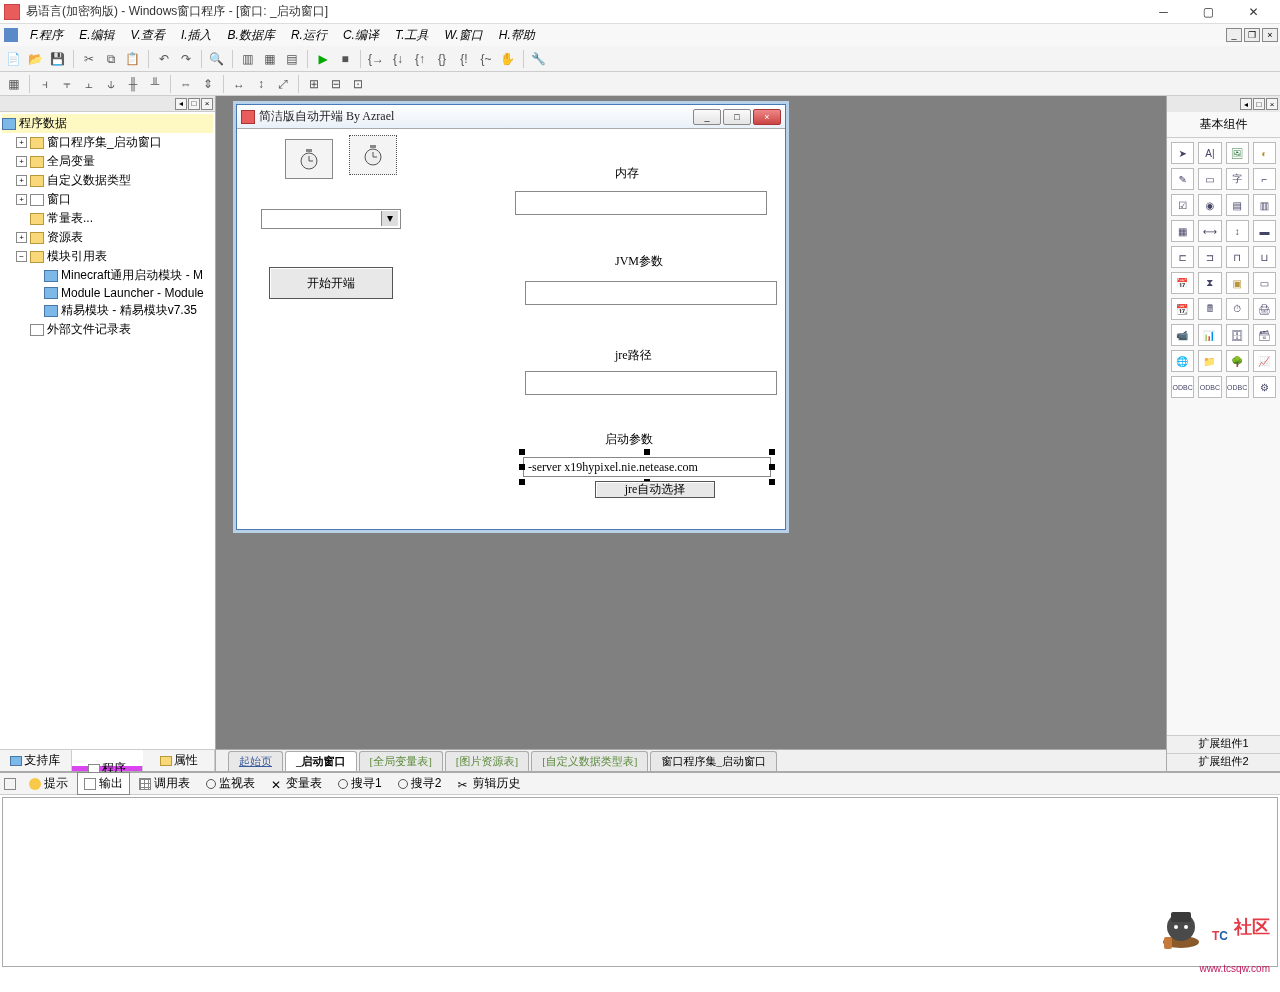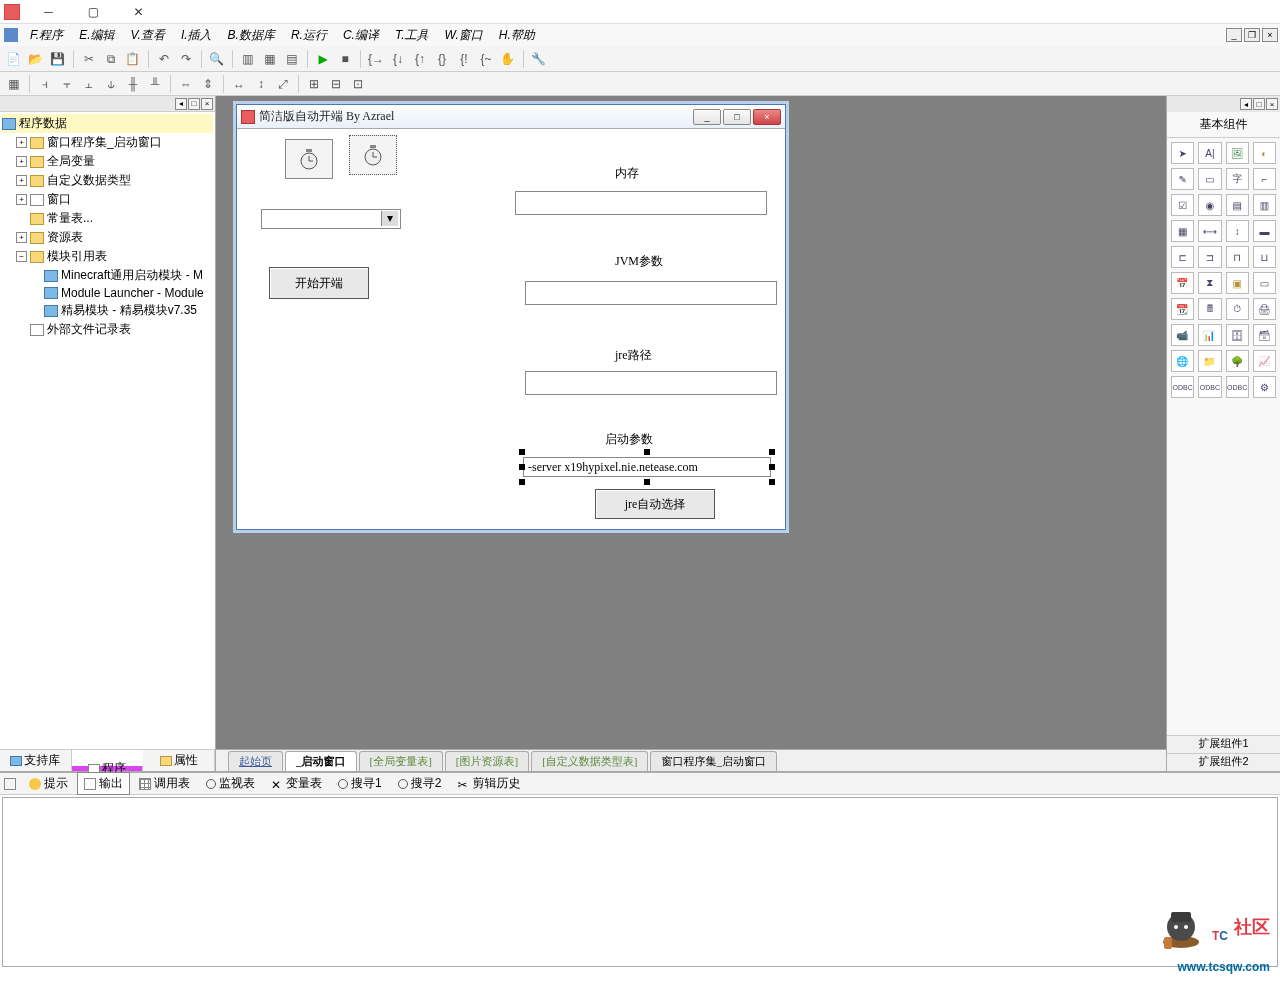--- a/index.html
+++ b/index.html
@@ -98,28 +98,29 @@
 .bi-grid { background:#fff; border:1px solid #888; background-image:linear-gradient(#888 1px,transparent 1px),linear-gradient(90deg,#888 1px,transparent 1px); background-size:4px 4px; }
 .bi-search { border:1px solid #555; border-radius:50%; width:10px; height:10px; position:relative; }
 .output { height:170px; background:#fff; border:1px solid #aaa; margin:2px; overflow:auto; position:relative; }
 
 
 .watermark { position:absolute; right:10px; bottom:40px; display:flex; align-items:center; gap:6px; pointer-events:none; }
 .wm-logo { font-size:38px; font-weight:bold; }
 .wm-t { color:#e63946; }
 .wm-c { color:#1d5fa8; }
 .wm-sub { font-size:18px; color:#e63946; font-weight:bold; }
-.wm-url { position:absolute; right:10px; bottom:18px; color:#0369a1; font-size:12px; font-weight:bold; pointer-events:none; }
+.wm-url { position:absolute; right:10px; bottom:18px; color:#be185d; font-size:10px; font-weight:normal; pointer-events:none; }
 .wm-char { width:50px; height:50px; }
 </style>
 </head>
 <body>
 
 <div class="titlebar">
   <div class="app-icon"></div>
+  <div class="title">易语言(加密狗版) - Windows窗口程序 - [窗口: _启动窗口]</div>
   <div class="win-btn">─</div>
   <div class="win-btn">▢</div>
   <div class="win-btn close">✕</div>
 </div>
 
 <div class="menubar">
   <div class="app-icon" style="width:14px;height:14px;background:#5a8ac8;margin-right:4px;"></div>
   <div class="mitem">F.程序</div>
   <div class="mitem">E.编辑</div>
   <div class="mitem">V.查看</div>
@@ -299,21 +300,21 @@
           <svg viewBox="0 0 24 24">
               <circle cx="12" cy="14" r="8" fill="#eee" stroke="#555"></circle>
               <line x1="12" y1="14" x2="12" y2="9" stroke="#555"></line>
               <line x1="12" y1="14" x2="16" y2="14" stroke="#555"></line>
               <rect x="9" y="2" width="6" height="3" fill="#888"></rect>
             </svg>
         </div>
 
         <div class="dctl dcombo" style="left:24px;top:80px;width:140px;height:20px;"></div>
 
-        <div class="dctl dbtn" style="left:32px;top:138px;width:100px;height:32px;">开始开端</div>
+        <div class="dctl dbtn" style="left:32px;top:138px;width:124px;height:32px;">开始开端</div>
 
         <div class="dlabel" style="position:absolute;left:378px;top:36px;">内存</div>
         <div class="dctl dtext" style="left:278px;top:62px;width:252px;height:24px;"></div>
 
         <div class="dlabel" style="position:absolute;left:378px;top:124px;">JVM参数</div>
         <div class="dctl dtext" style="left:288px;top:152px;width:252px;height:24px;"></div>
 
         <div class="dlabel" style="position:absolute;left:378px;top:218px;">jre路径</div>
         <div class="dctl dtext" style="left:288px;top:242px;width:252px;height:24px;"></div>
 
@@ -324,21 +325,21 @@
           <div class="handle" style="left:0;top:0;"></div>
           <div class="handle" style="left:125px;top:0;"></div>
           <div class="handle" style="right:0;top:0;"></div>
           <div class="handle" style="left:0;top:15px;"></div>
           <div class="handle" style="right:0;top:15px;"></div>
           <div class="handle" style="left:0;bottom:0;"></div>
           <div class="handle" style="left:125px;bottom:0;"></div>
           <div class="handle" style="right:0;bottom:0;"></div>
         </div>
 
-        <div class="dctl dbtn" style="left:358px;top:360px;width:120px;height:30px;">jre自动选择</div>
+        <div class="dctl dbtn" style="left:358px;top:352px;width:120px;height:17px;">jre自动选择</div>
       </div>
     </div>
 
     <div class="ctabs">
       <div class="ctab tblue">起始页</div>
       <div class="ctab active">_启动窗口</div>
       <div class="ctab tgreen">[全局变量表]</div>
       <div class="ctab tgreen">[图片资源表]</div>
       <div class="ctab tgreen">[自定义数据类型表]</div>
       <div class="ctab">窗口程序集_启动窗口</div>

